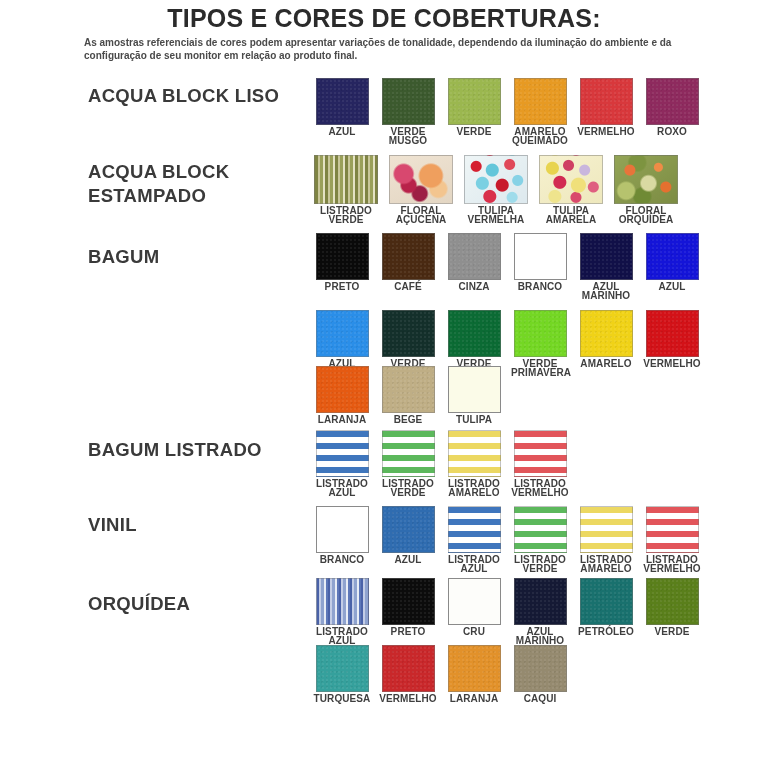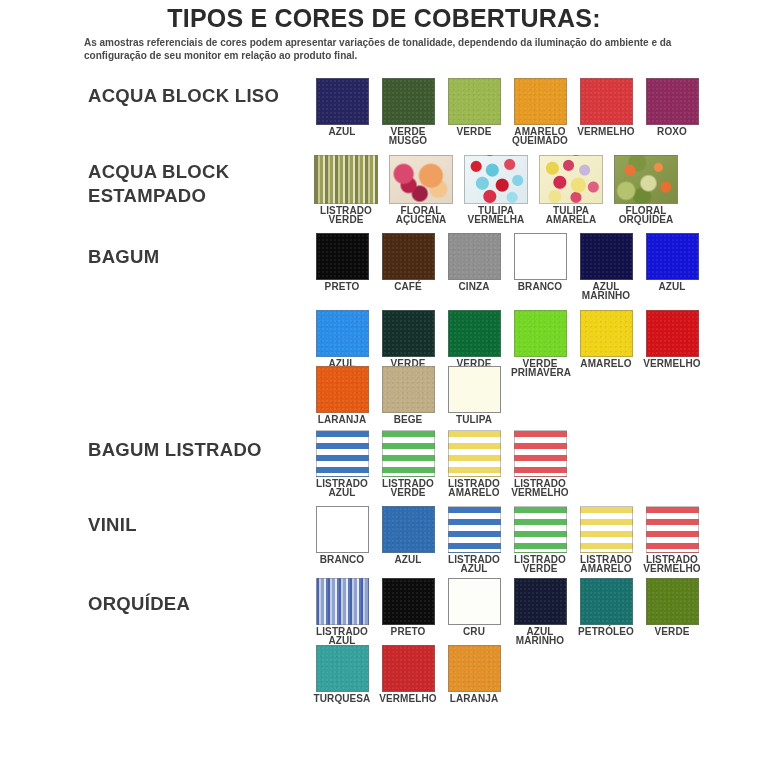--- a/index.html
+++ b/index.html
@@ -303,16 +303,20 @@
           <div class="cap">TURQUESA</div>
         </div>
         <div class="cell">
           <div class="sw tex" style="background: rgb(201, 40, 43);"></div>
           <div class="cap">VERMELHO</div>
         </div>
         <div class="cell">
           <div class="sw tex" style="background: rgb(226, 145, 42);"></div>
           <div class="cap">LARANJA</div>
         </div>
+        <div class="cell">
+          <div class="sw tex" style="background: rgb(149, 138, 111);"></div>
+          <div class="cap">CAQUI</div>
+        </div>
       </div>
     </div>
 
 </div>
 
 </body></html>

